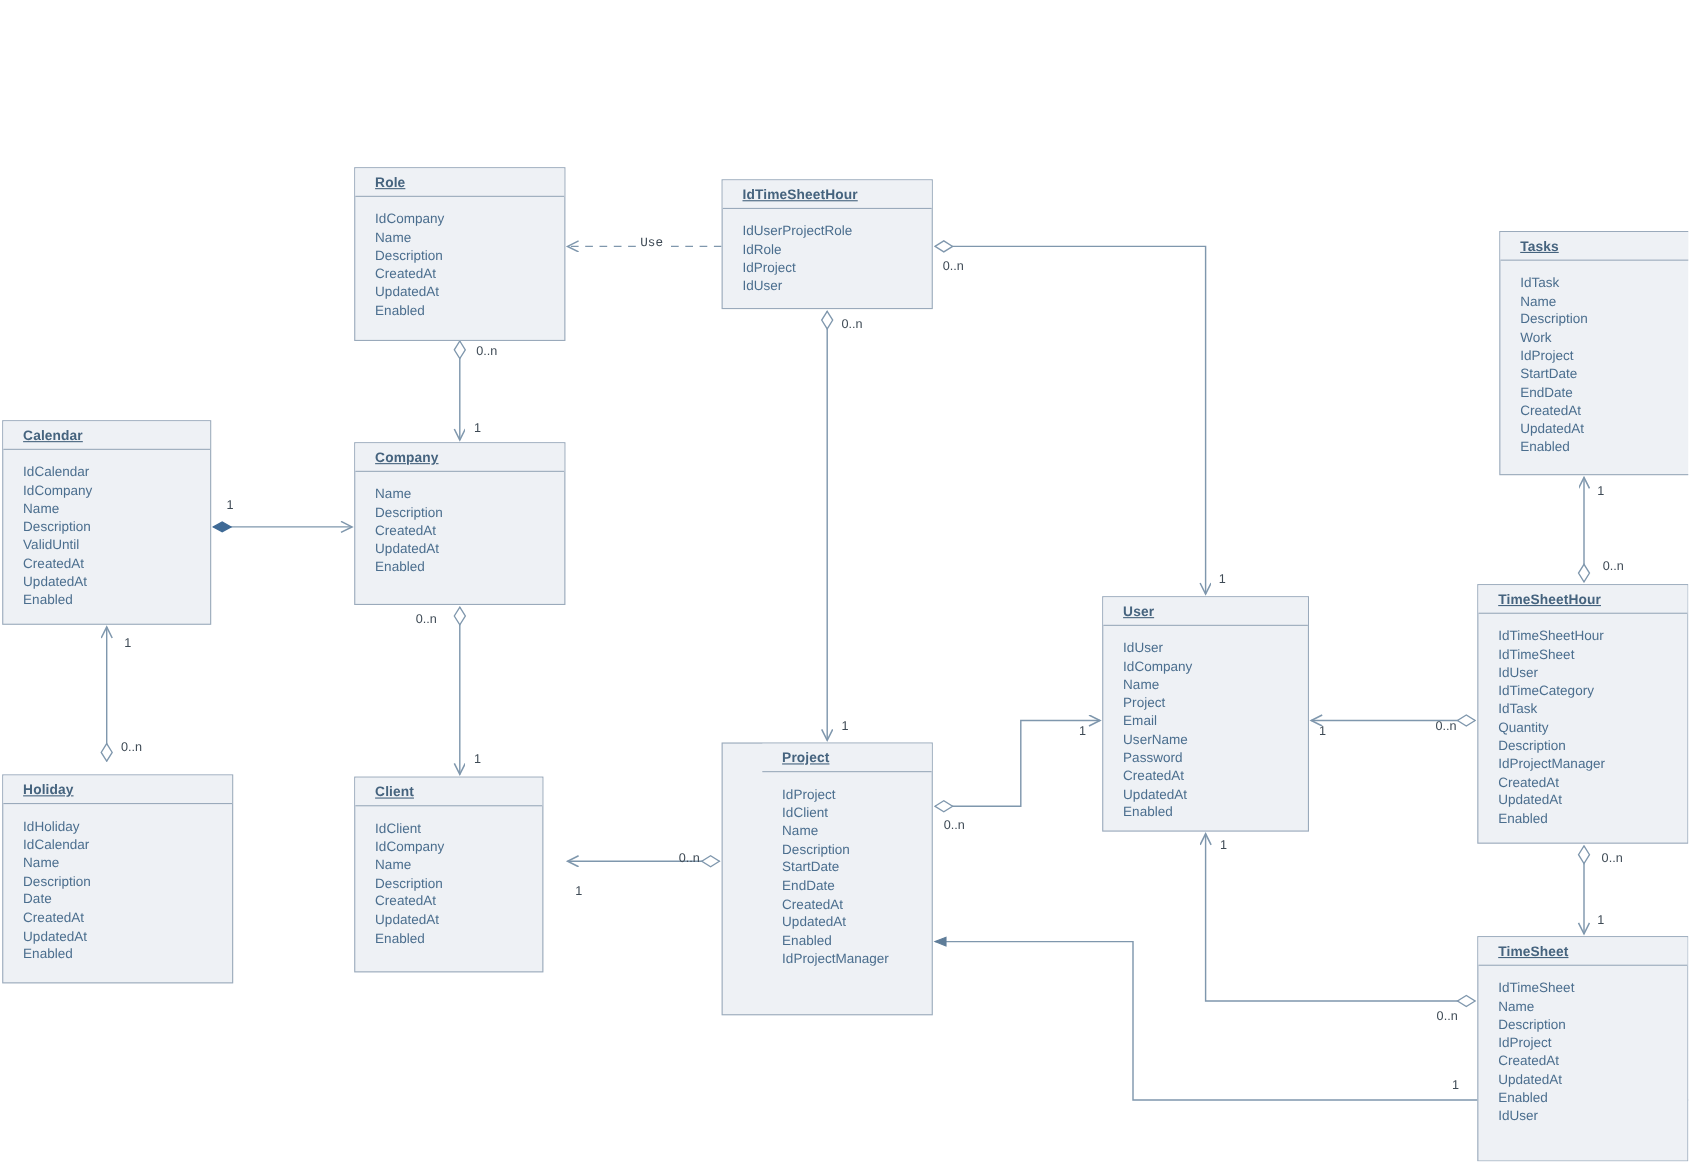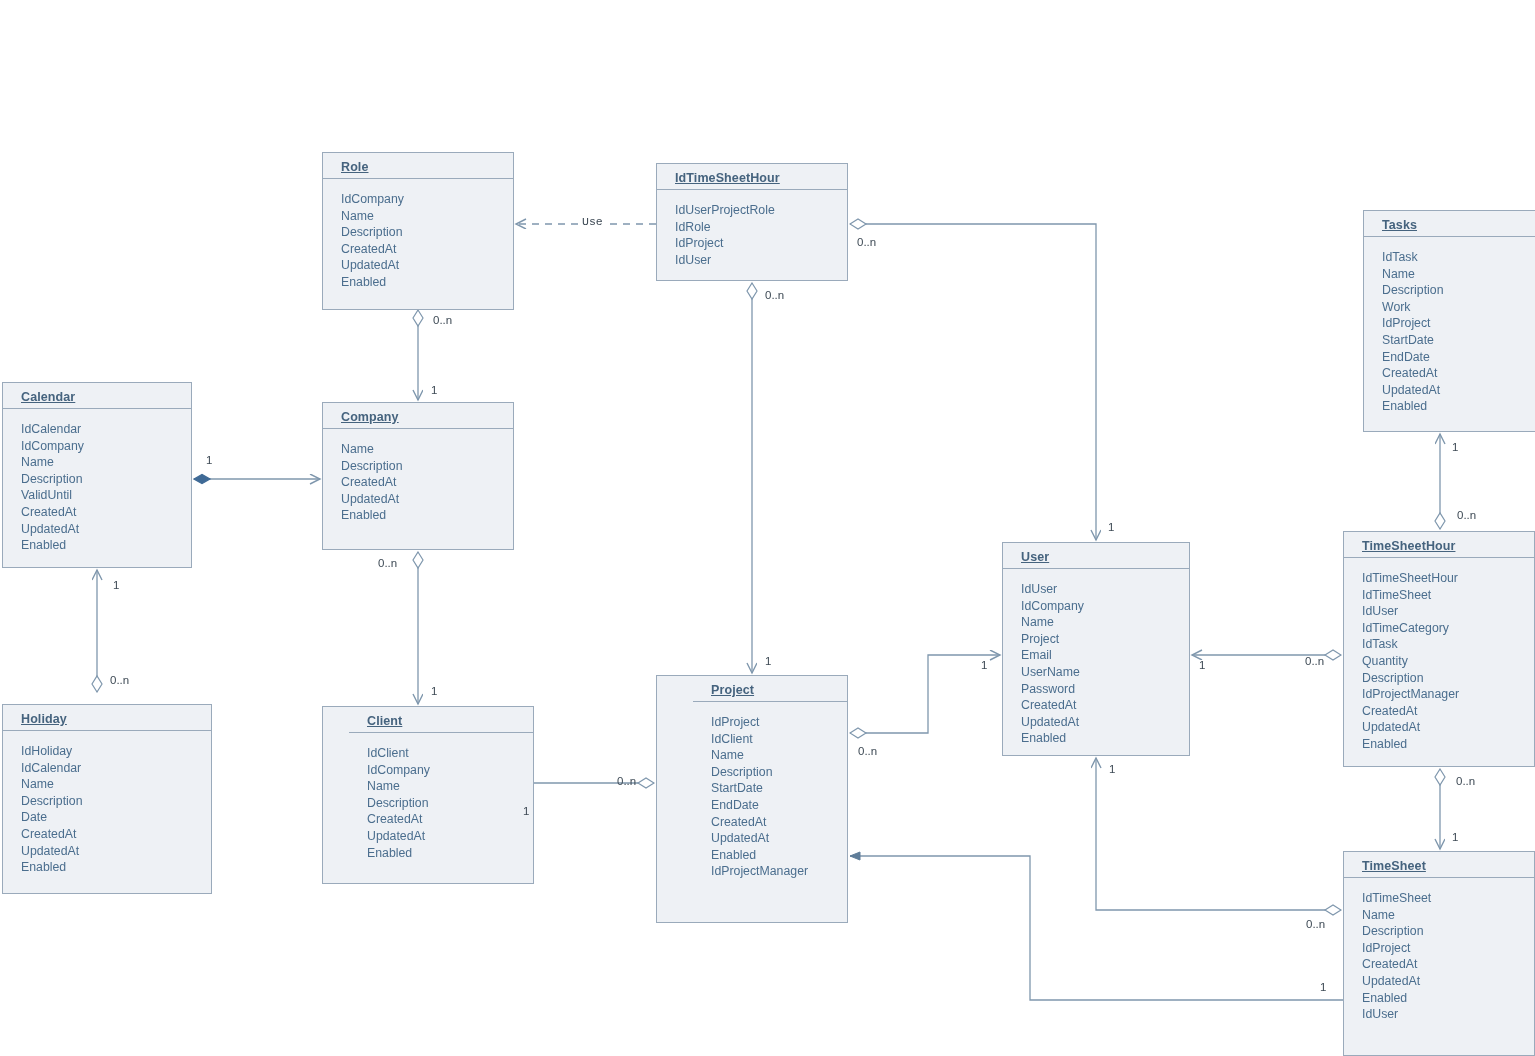--- a/index.html
+++ b/index.html
@@ -265,21 +265,21 @@
       <div class="uml-attr">Description</div>
       <div class="uml-attr">StartDate</div>
       <div class="uml-attr">EndDate</div>
       <div class="uml-attr">CreatedAt</div>
       <div class="uml-attr">UpdatedAt</div>
       <div class="uml-attr">Enabled</div>
       <div class="uml-attr">IdProjectManager</div>
     </div>
   </div>
 
-  <div class="uml-class" style="left:322px; top:706px; width:212px; height:178px;padding-left:26px;">
+  <div class="uml-class" style="left:322px; top:706px; width:172px; height:178px;">
     <div class="uml-header">
       <span class="uml-title">Client</span>
     </div>
     <div class="uml-attrs">
       <div class="uml-attr">IdClient</div>
       <div class="uml-attr">IdCompany</div>
       <div class="uml-attr">Name</div>
       <div class="uml-attr">Description</div>
       <div class="uml-attr">CreatedAt</div>
       <div class="uml-attr">UpdatedAt</div>

